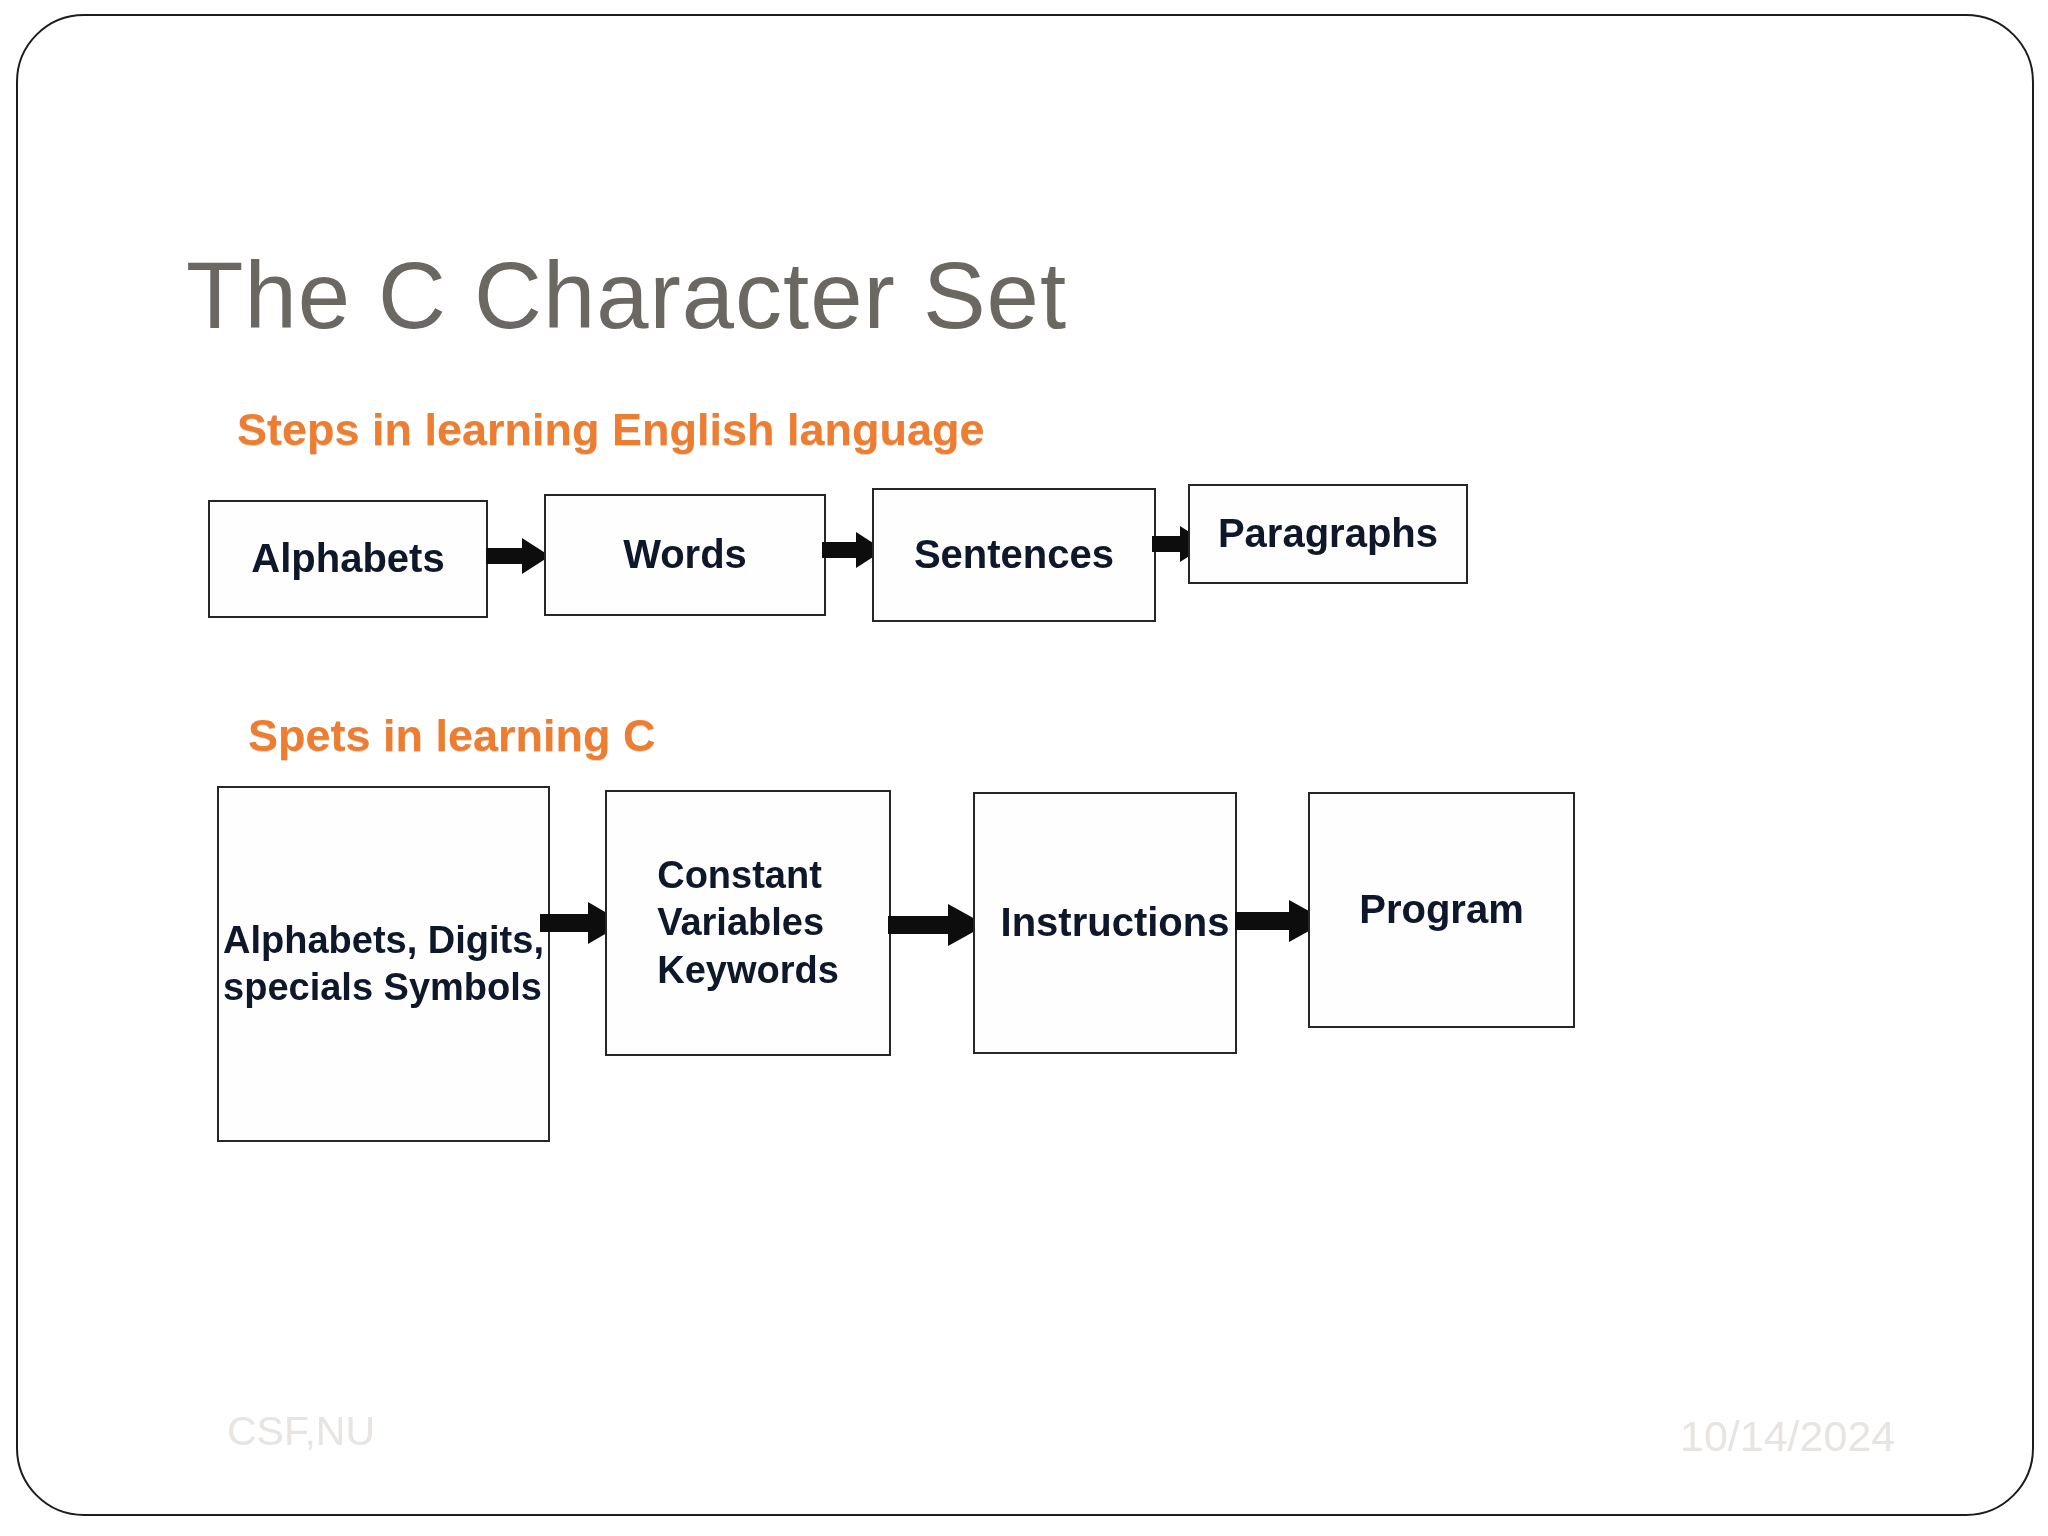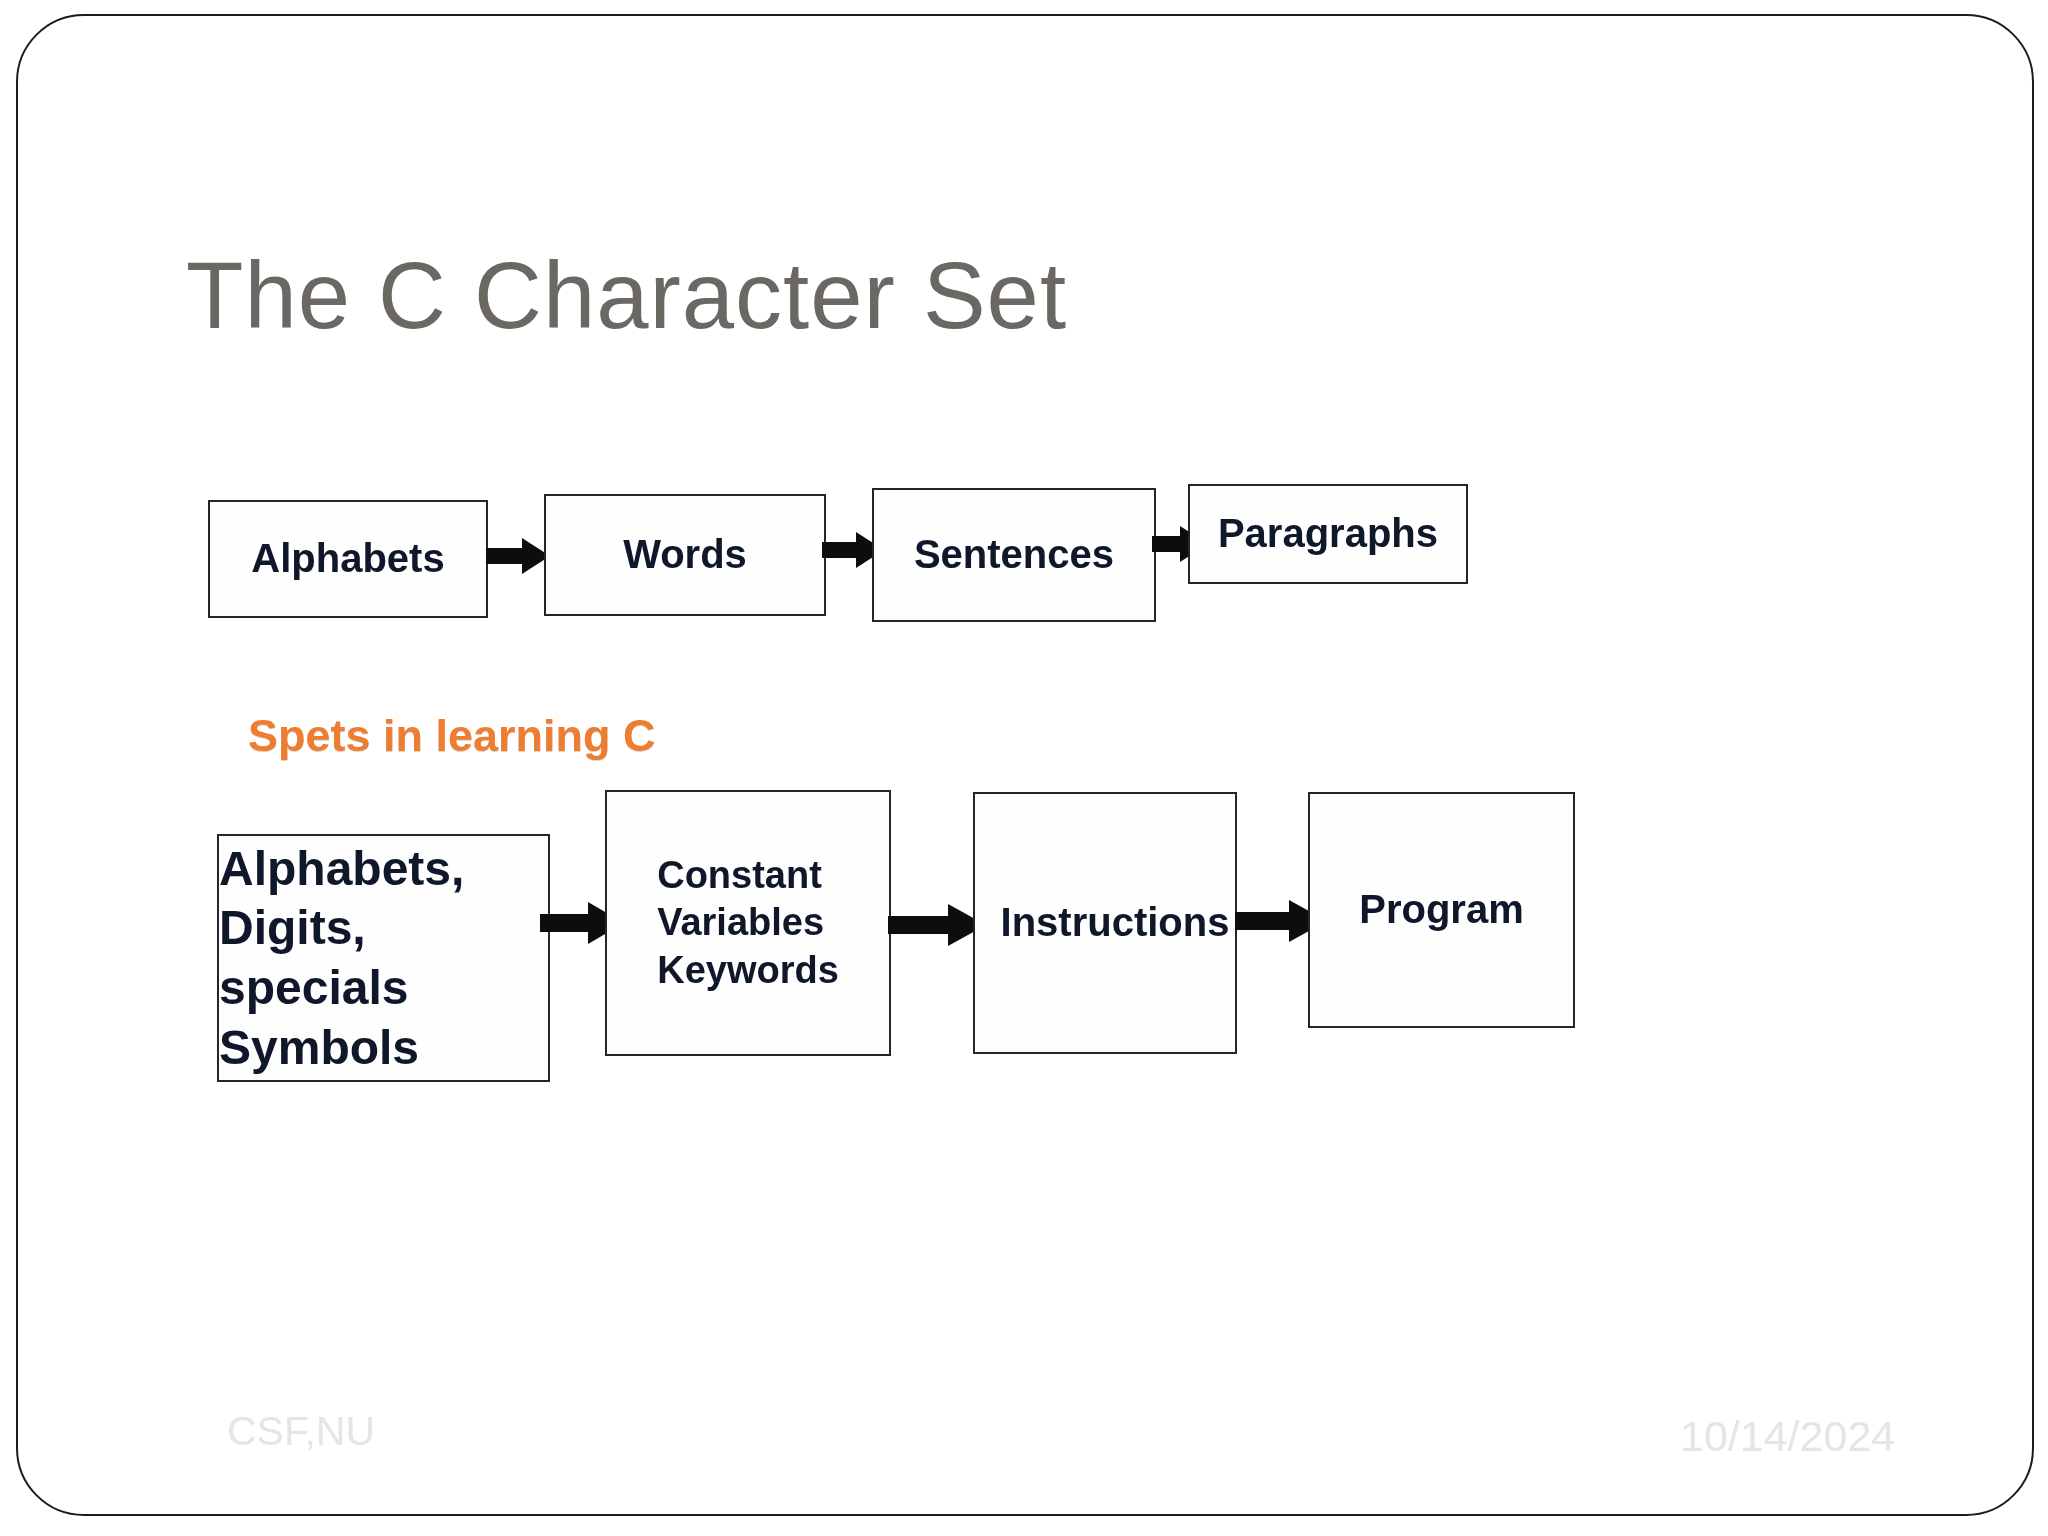--- a/index.html
+++ b/index.html
@@ -60,21 +60,21 @@
   .flow-box .box-label {
     white-space: pre-line;
     line-height: 1.24;
   }
   
   .box-alphabets  { left: 208px;  top: 500px; width: 280px; height: 118px; font-size: 40px; }
   .box-words      { left: 544px;  top: 494px; width: 282px; height: 122px; font-size: 40px; }
   .box-sentences  { left: 872px;  top: 488px; width: 284px; height: 134px; font-size: 40px; }
   .box-paragraphs { left: 1188px; top: 484px; width: 280px; height: 100px; font-size: 40px; }
   
-  .box-symbols      { left: 217px;  top: 786px; width: 333px; height: 248px; font-size: 48px; margin-top: 48px; }
+  .box-symbols      { left: 217px;  top: 786px; width: 333px; height: 356px; font-size: 38px; }
   .box-symbols .box-label { text-align: left; }
   .box-constants    { left: 605px;  top: 790px; width: 286px; height: 266px; font-size: 38px; }
   .box-constants .box-label { text-align: left; }
   .box-instructions { left: 973px;  top: 792px; width: 264px; height: 262px; font-size: 40px; padding-left: 20px; }
   .box-program      { left: 1308px; top: 792px; width: 267px; height: 236px; font-size: 40px; }
 
   .flow-arrow {
     position: absolute;
   }
   .flow-arrow svg { display: block; }
@@ -89,20 +89,21 @@
 </style>
 </head>
 <body>
 
 <div class="slide">
 
   <div class="slide-frame"></div>
 
   <div class="slide-title">The C Character Set</div>
 
+  <div class="section-heading heading-english">Steps in learning English language</div>
 
   <div class="flow-box box-alphabets">
     <span class="box-label">Alphabets</span>
   </div>
   <div class="flow-arrow" style="left:486px; top:536px;">
     <svg width="64" height="40" viewBox="0 0 64 40">
         <rect x="0" y="12" width="42" height="16" fill="#0d0d0d"></rect>
         <polygon points="36,2 64,20 36,38" fill="#0d0d0d"></polygon>
       </svg>
   </div>

